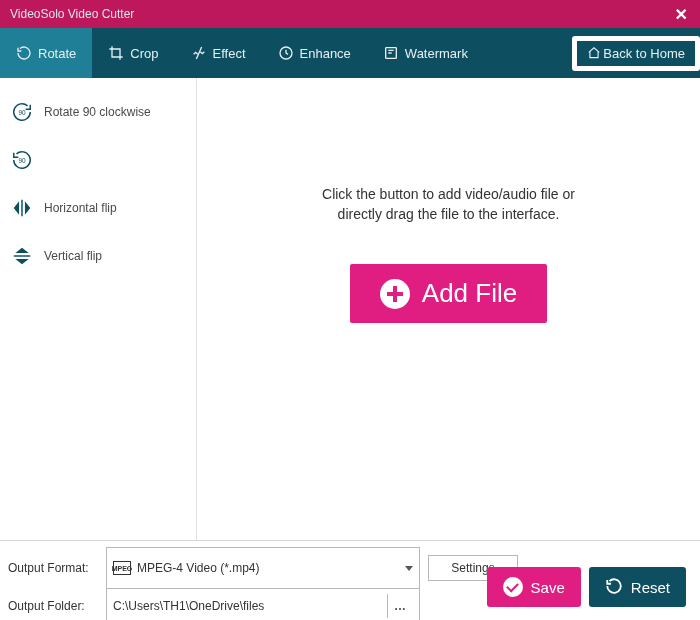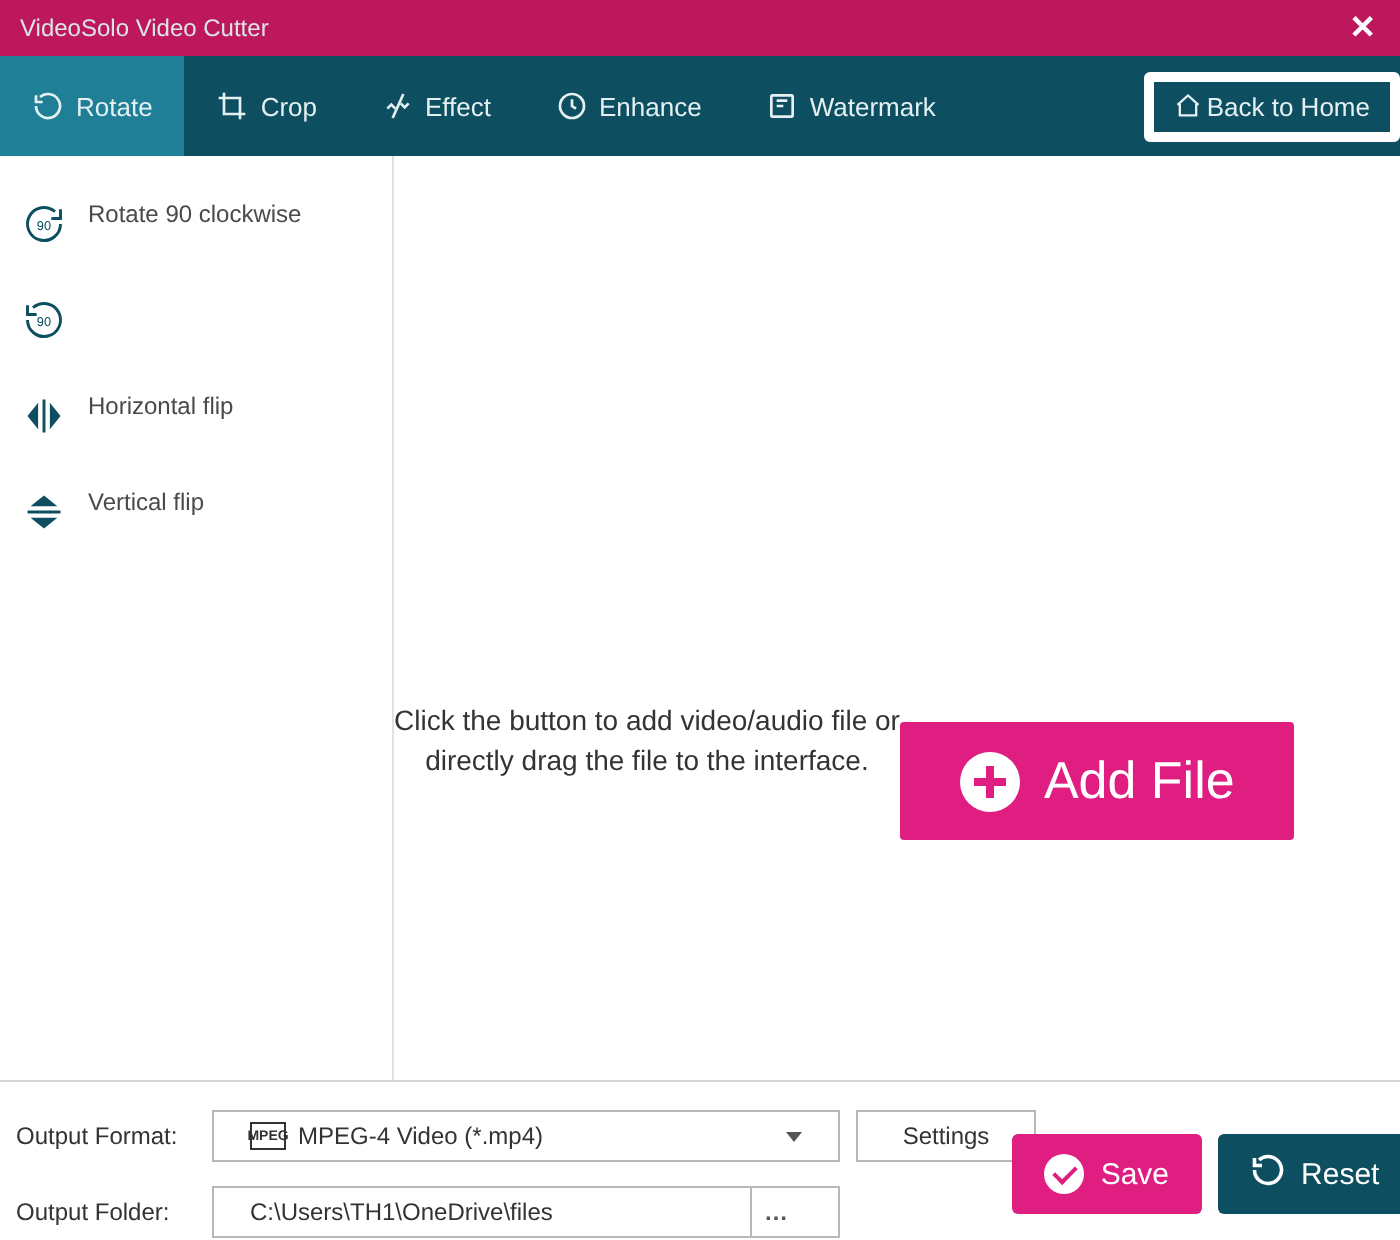--- a/index.html
+++ b/index.html
@@ -59,39 +59,39 @@
   .content {
     display: flex;
     height: 462px;
   }
   .sidebar {
     width: 197px;
     border-right: 1px solid #e1e1e1;
     padding-top: 10px;
   }
   .side-item {
-    display: flex; gap: 10px;
+    display: flex; align-items: center; gap: 10px;
     padding: 12px 10px;
     cursor: pointer;
     color: #4a4a4a;
     font-size: 12px;
   }
   .side-item .icon-box {
     width: 24px; height: 24px; display:flex;
     align-items:center; justify-content:center;
   }
   .side-item svg { stroke: #0d4f60; }
   .main {
     flex: 1;
     display: flex;
+    flex-direction: column;
     align-items: center;
     justify-content: flex-start;
     padding-top: 107px;
     color: #444;
-    margin-top: 16px;
   }
   .hint {
     text-align: center;
     line-height: 1.4;
     font-size: 14px;
     color: #333;
   }
   .add-file {
     margin-top: 40px;
     background: #e01e82;
@@ -120,25 +120,25 @@
     padding: 12px 14px 0 8px;
     display: grid;
     grid-template-columns: 90px 1fr 90px 160px;
     grid-template-rows: 30px 30px;
     row-gap: 8px;
     column-gap: 8px;
     align-items: center;
   }
   .lbl { font-size: 12px; color:#333; }
   .select, .folder {
-    height: 26px;
+    height: 42px;
     border: 1px solid #b8b8b8;
     background:#fff;
     display:flex; align-items:center;
-    padding: 0 18px;
+    padding: 0 6px;
     font-size: 12px;
     color:#333;
   }
   .select { position:relative; }
   .select .mpeg-badge {
     width:18px;height:14px;border:1px solid #333;font-size:7px;
     display:flex;align-items:center;justify-content:center;margin-right:6px;
     font-weight:bold;
   }
   .select .caret {
@@ -155,21 +155,21 @@
     cursor:pointer;
   }
   .small-btn {
     height:26px;border:1px solid #b8b8b8;background:#fff;
     font-size:12px;color:#333;cursor:pointer;
     display:flex;align-items:center;justify-content:center;
   }
   .action-cell {
     grid-row: 1 / span 2;
     grid-column: 4;
-    display:flex; gap:8px; align-items:center; justify-content:center;
+    display:flex; gap:8px; align-items:center; justify-content:flex-end;
   }
   .action-btn {
     height:40px; border:none; border-radius:3px;
     color:#fff; font-size:15px;
     display:flex;align-items:center;gap:8px;
     padding:0 16px; cursor:pointer;
   }
   .save-btn { background:#e01e82; }
   .reset-btn { background:#0d4f60; }
   .check-circle {

